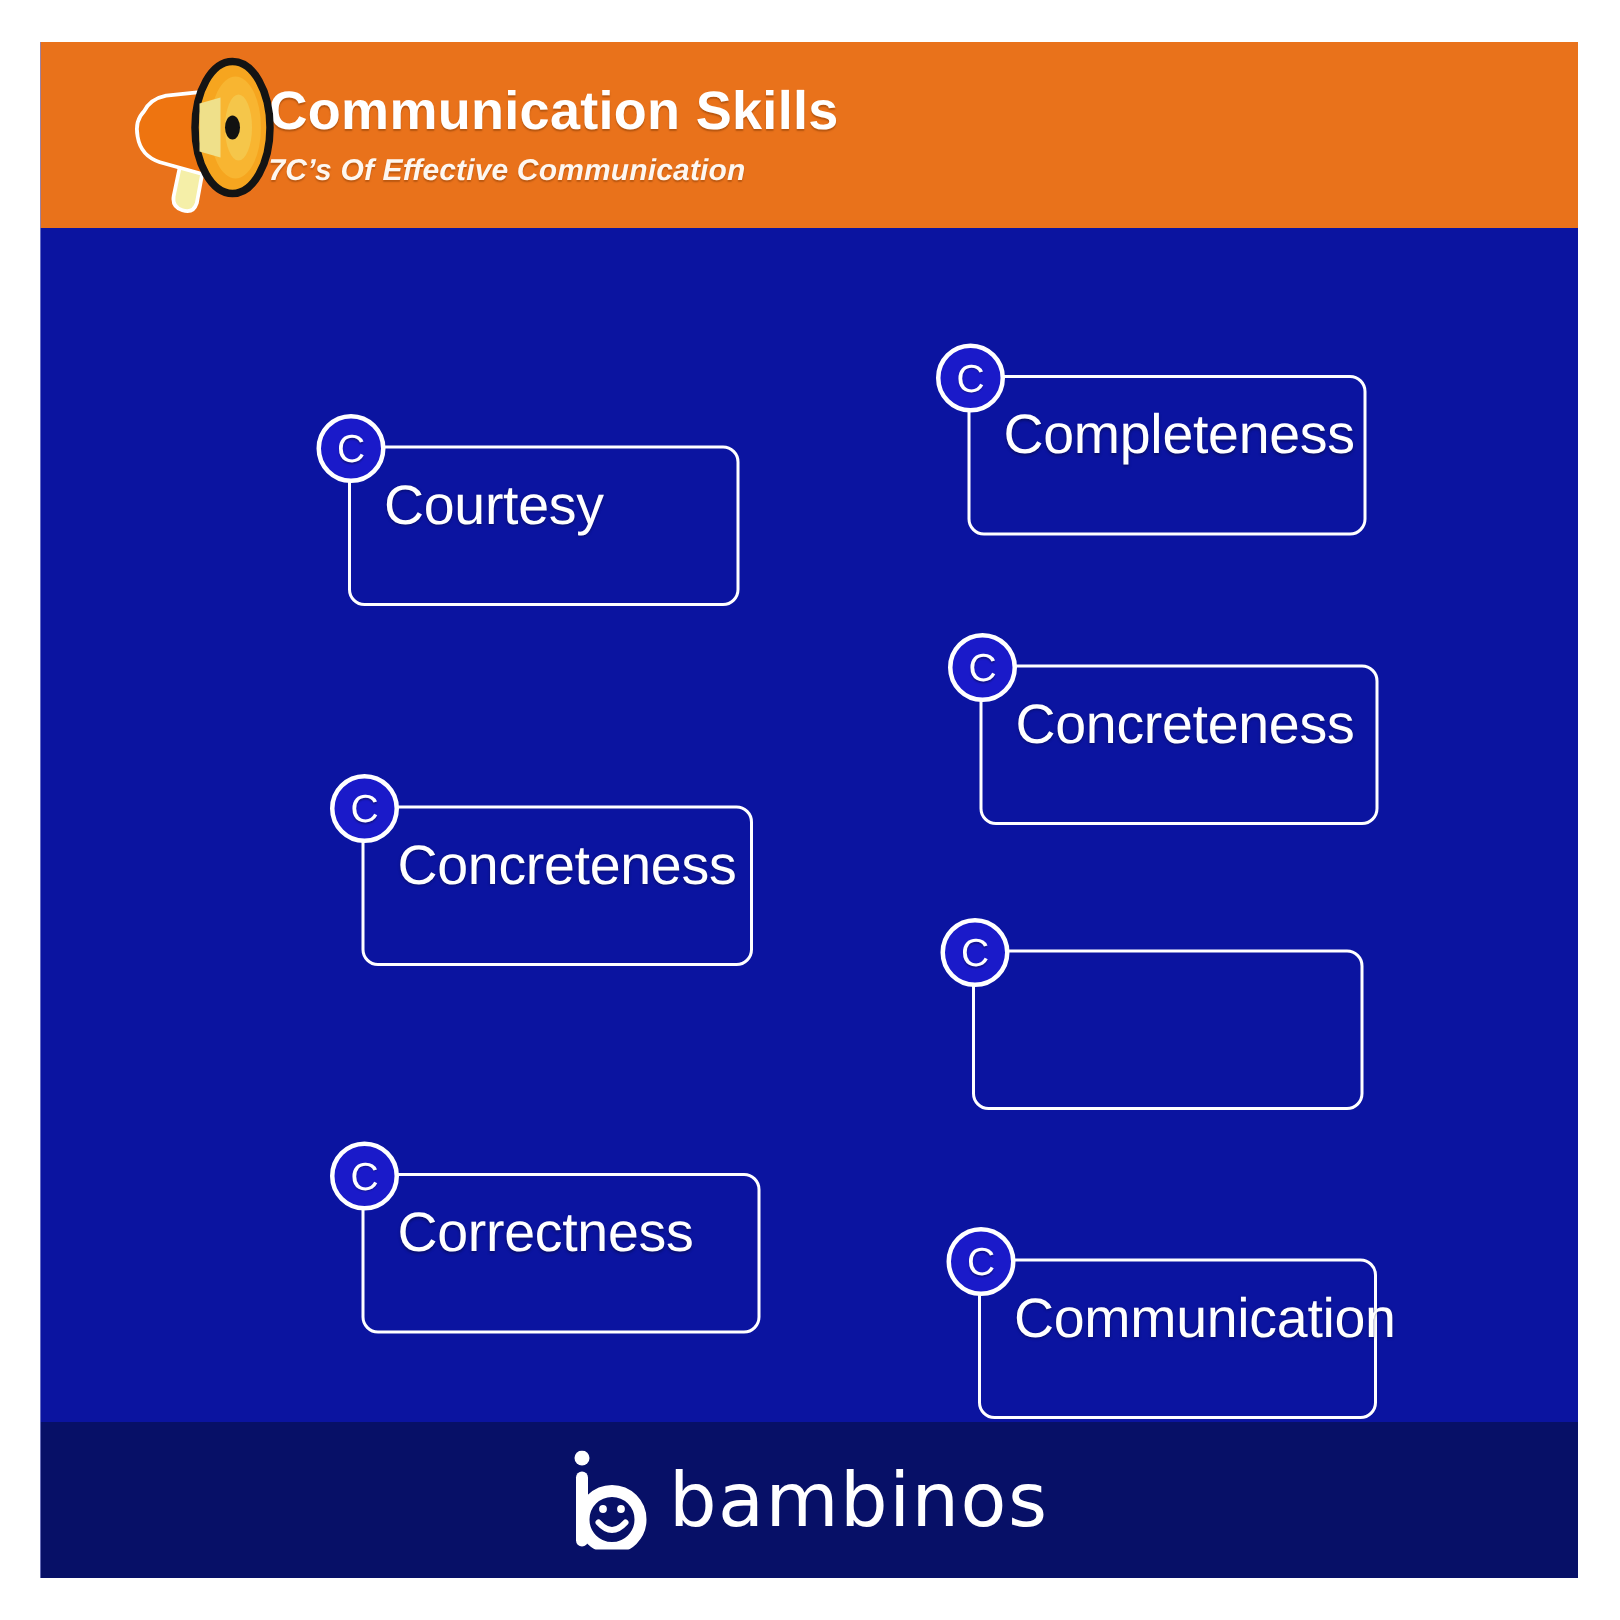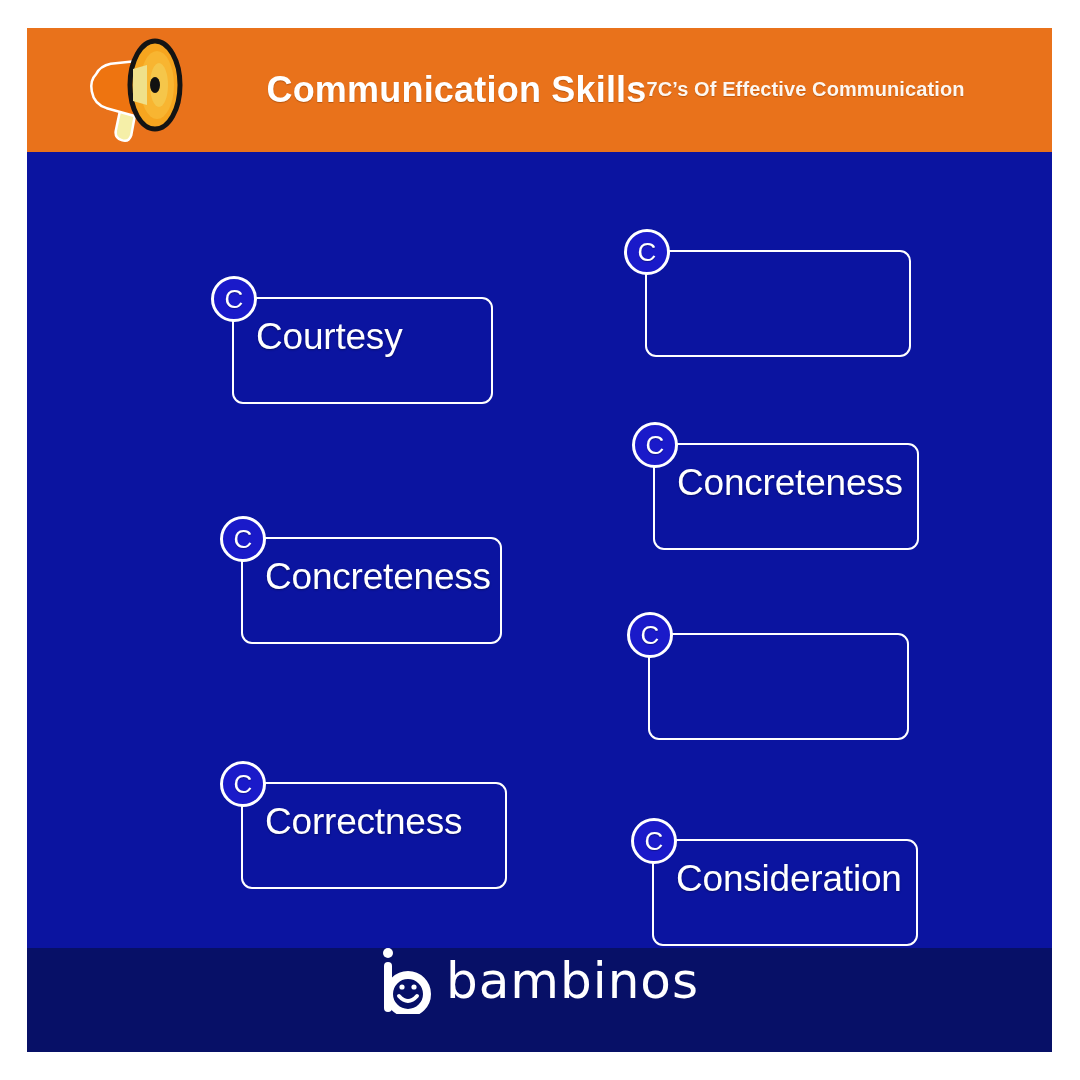--- a/index.html
+++ b/index.html
@@ -45,39 +45,40 @@
   }
   #megaphone-wrap svg {
     position: absolute;
     left: 58px;
     top: 7px;
   }
   #header-text {
     flex: 1 1 auto;
     padding-left: 2px;
     display: flex;
-    flex-direction: row;
+    flex-direction: column;
     justify-content: center;
   }
   #header-title {
     font-size: 36px;
     font-weight: bold;
     color: #ffffff;
     line-height: 1.12;
     letter-spacing: 0.2px;
     text-shadow: 0 1px 1px rgba(120,50,0,0.45);
   }
   #header-subtitle {
     font-size: 20px;
     font-weight: bold;
     color: #fdf7f1;
     line-height: 1.2;
     margin-top: 7px;
     letter-spacing: 0.1px;
     text-shadow: 0 1px 1px rgba(120,50,0,0.40);
+    font-style: italic;
   }
 
   
   #body-area {
     position: absolute;
     left: 0;
     top: 124px;
     width: 1025px;
     height: 796px;
     background: #0b14a0;
@@ -121,21 +122,21 @@
 
   
   #footer {
     position: absolute;
     left: 0;
     top: 920px;
     width: 1025px;
     height: 104px;
     background: #071067;
     display: flex;
-    align-items: flex-start;
+    align-items: center;
     justify-content: center;
   }
   #logo {
     display: flex;
     align-items: center;
     gap: 14px;
   }
   #logo-text {
     font-size: 50px;
     color: #ffffff;
@@ -179,20 +180,21 @@
 
   <div id="body-area">
 
     <div class="card" style="left:205px; top:145px; width:261px; height:107px;">
       <div class="badge">C</div>
       <div class="card-label">Courtesy</div>
     </div>
 
     <div class="card" style="left:618px; top:98px; width:266px; height:107px;">
       <div class="badge">C</div>
+      <div class="card-label">Completeness</div>
     </div>
 
     <div class="card" style="left:626px; top:291px; width:266px; height:107px;">
       <div class="badge">C</div>
       <div class="card-label">Concreteness</div>
     </div>
 
     <div class="card" style="left:214px; top:385px; width:261px; height:107px;">
       <div class="badge">C</div>
       <div class="card-label">Concreteness</div>
@@ -202,21 +204,21 @@
       <div class="badge">C</div>
     </div>
 
     <div class="card" style="left:214px; top:630px; width:266px; height:107px;">
       <div class="badge">C</div>
       <div class="card-label">Correctness</div>
     </div>
 
     <div class="card" style="left:625px; top:687px; width:266px; height:107px;">
       <div class="badge">C</div>
-      <div class="card-label">Consideration</div>
+      <div class="card-label">Communication</div>
     </div>
 
   </div>
 
   <div id="footer">
     <div id="logo">
       <svg width="52" height="66" viewBox="0 0 52 66" aria-hidden="true">
 
         <rect x="4" y="14" width="8" height="50" rx="4" fill="#ffffff"></rect>
 

